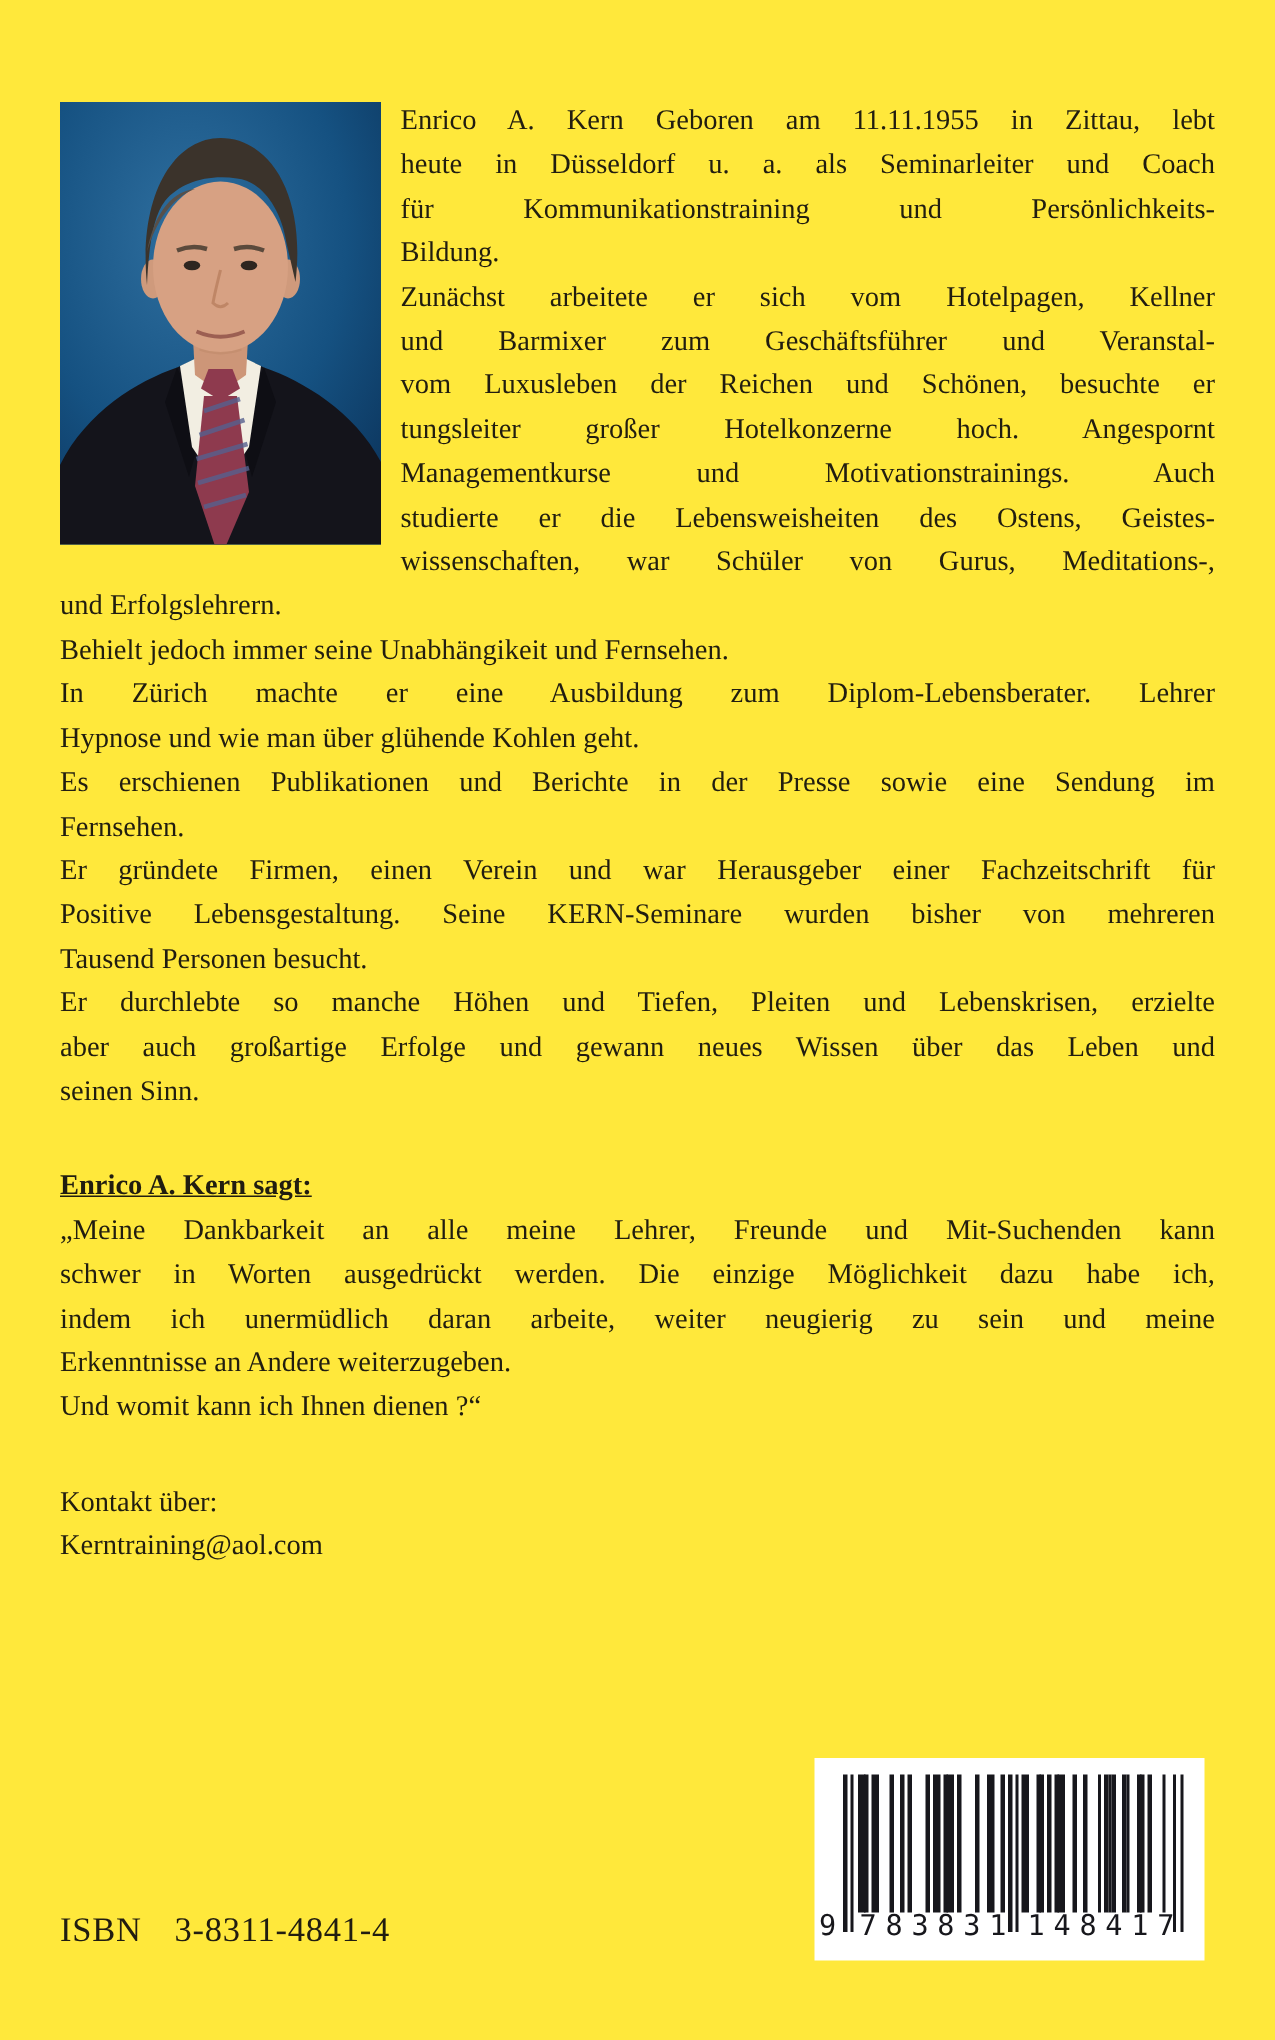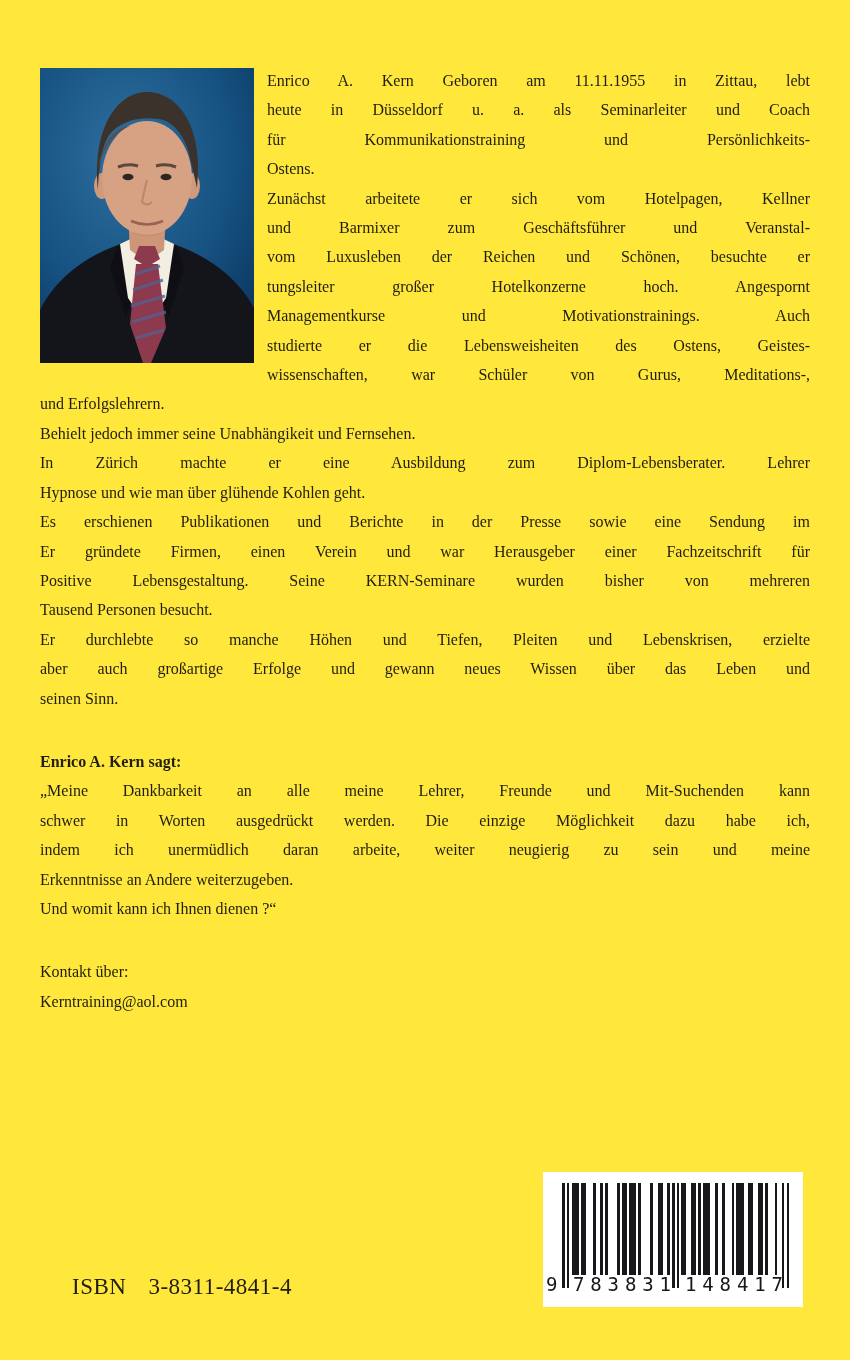--- a/index.html
+++ b/index.html
@@ -10,42 +10,41 @@
     color: #211D10;
     position: relative;
     overflow: hidden;
   }
   .cover { position: absolute; inset: 0; }
 
   
   .bio {
     position: absolute;
     left: 40px; right: 40px; top: 66px;
-    font-size: 16px;
+    font-size: 19px;
     line-height: 29.4px;
   }
   .photo {
     float: left;
     width: 214px; height: 295px;
     margin: 2px 13px 4px 0;
     background: #0d3a62;
   }
   .photo svg { display: block; width: 100%; height: 100%; }
   .line { text-align: left; }
   .line.j { text-align: justify; text-align-last: justify; }
   .line.b { font-weight: bold; }
   .line.u { }
 
   
   .isbn {
     position: absolute;
     left: 40px; top: 1274px;
     font-size: 23px;
     letter-spacing: 0.5px;
-    margin-left: 32px;
   }
   .isbn .lbl { margin-right: 22px; }
 
   
   .barcode {
     position: absolute;
     left: 543px; top: 1172px;
     width: 260px; height: 135px;
     background: #ffffff;
   }
@@ -112,40 +111,41 @@
         <path d="M107,112 Q103,128 102,134 Q107,139 112,134" stroke="#b9805f" stroke-width="2" fill="none" opacity="0.8"></path>
 
         <path d="M91,153 Q107,160 123,153" stroke="#9c5f52" stroke-width="2.5" fill="none"></path>
         <path d="M93,165 Q107,170 121,165" stroke="#c08a6b" stroke-width="1.5" fill="none" opacity="0.6"></path>
       </svg>
     </div>
 
   <div class="line j">Enrico A. Kern Geboren am 11.11.1955 in Zittau, lebt</div>
       <div class="line j">heute in Düsseldorf u. a. als Seminarleiter und Coach</div>
       <div class="line j">für Kommunikationstraining und Persönlichkeits-</div>
-      <div class="line">Ostens.</div>
+      <div class="line">Bildung.</div>
       <div class="line j">Zunächst arbeitete er sich vom Hotelpagen, Kellner</div>
       <div class="line j">und Barmixer zum Geschäftsführer und Veranstal-</div>
       <div class="line j">vom Luxusleben der Reichen und Schönen, besuchte er</div>
       <div class="line j">tungsleiter großer Hotelkonzerne hoch. Angespornt</div>
       <div class="line j">Managementkurse und Motivationstrainings. Auch</div>
       <div class="line j">studierte er die Lebensweisheiten des Ostens, Geistes-</div>
       <div class="line j">wissenschaften, war Schüler von Gurus, Meditations-,</div>
       <div class="line">und Erfolgslehrern.</div>
       <div class="line">Behielt jedoch immer seine Unabhängikeit und Fernsehen.</div>
       <div class="line j">In Zürich machte er eine Ausbildung zum Diplom-Lebensberater. Lehrer</div>
       <div class="line">Hypnose und wie man über glühende Kohlen geht.</div>
       <div class="line j">Es erschienen Publikationen und Berichte in der Presse sowie eine Sendung im</div>
+      <div class="line">Fernsehen.</div>
       <div class="line j">Er gründete Firmen, einen Verein und war Herausgeber einer Fachzeitschrift für</div>
       <div class="line j">Positive Lebensgestaltung. Seine KERN-Seminare wurden bisher von mehreren</div>
       <div class="line">Tausend Personen besucht.</div>
       <div class="line j">Er durchlebte so manche Höhen und Tiefen, Pleiten und Lebenskrisen, erzielte</div>
       <div class="line j">aber auch großartige Erfolge und gewann neues Wissen über das Leben und</div>
       <div class="line">seinen Sinn.</div>
-      <div class="line b" style="margin-top: 34px;">Enrico A. Kern sagt:</div>
+      <div class="line b" style="margin-top: 34px; text-decoration: underline;">Enrico A. Kern sagt:</div>
       <div class="line j">„Meine Dankbarkeit an alle meine Lehrer, Freunde und Mit-Suchenden kann</div>
       <div class="line j">schwer in Worten ausgedrückt werden. Die einzige Möglichkeit dazu habe ich,</div>
       <div class="line j">indem ich unermüdlich daran arbeite, weiter neugierig zu sein und meine</div>
       <div class="line">Erkenntnisse an Andere weiterzugeben.</div>
       <div class="line">Und womit kann ich Ihnen dienen ?“</div>
       <div class="line u" style="margin-top: 34px;">Kontakt über:</div>
       <div class="line">Kerntraining@aol.com</div>
     </div>
 
   <div class="isbn">

